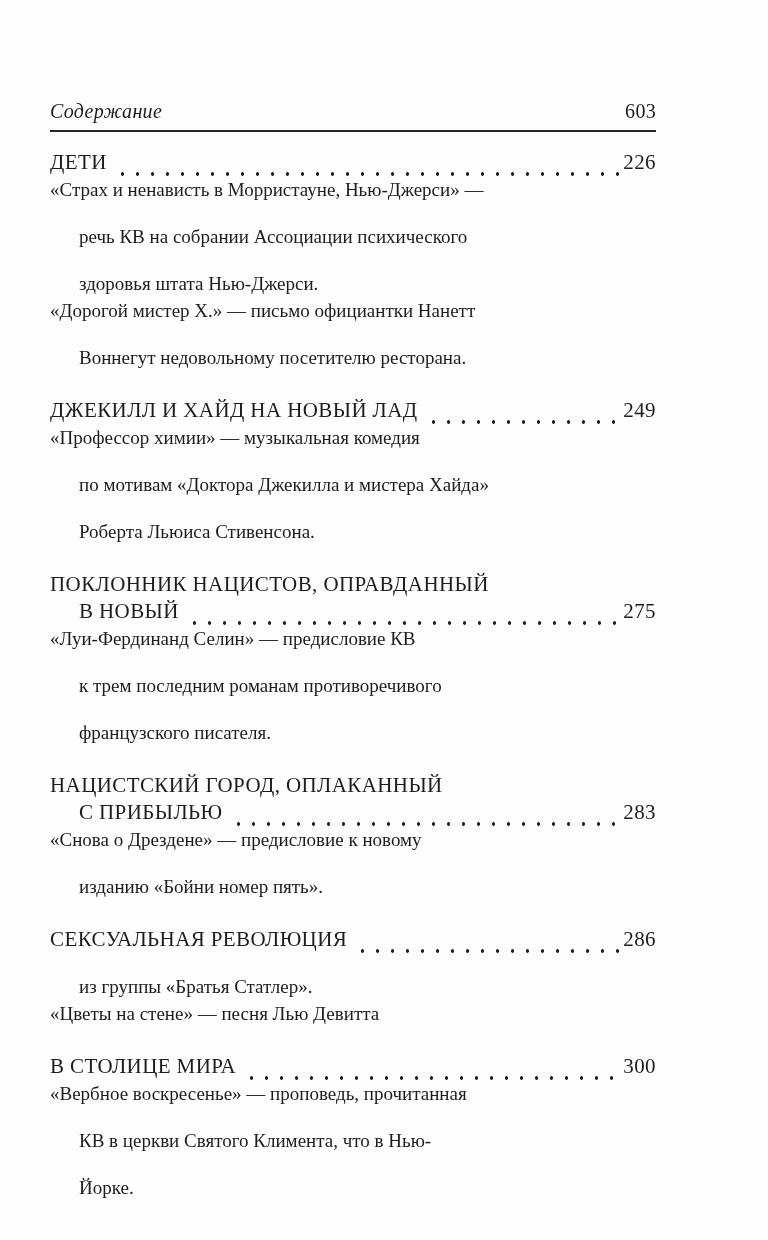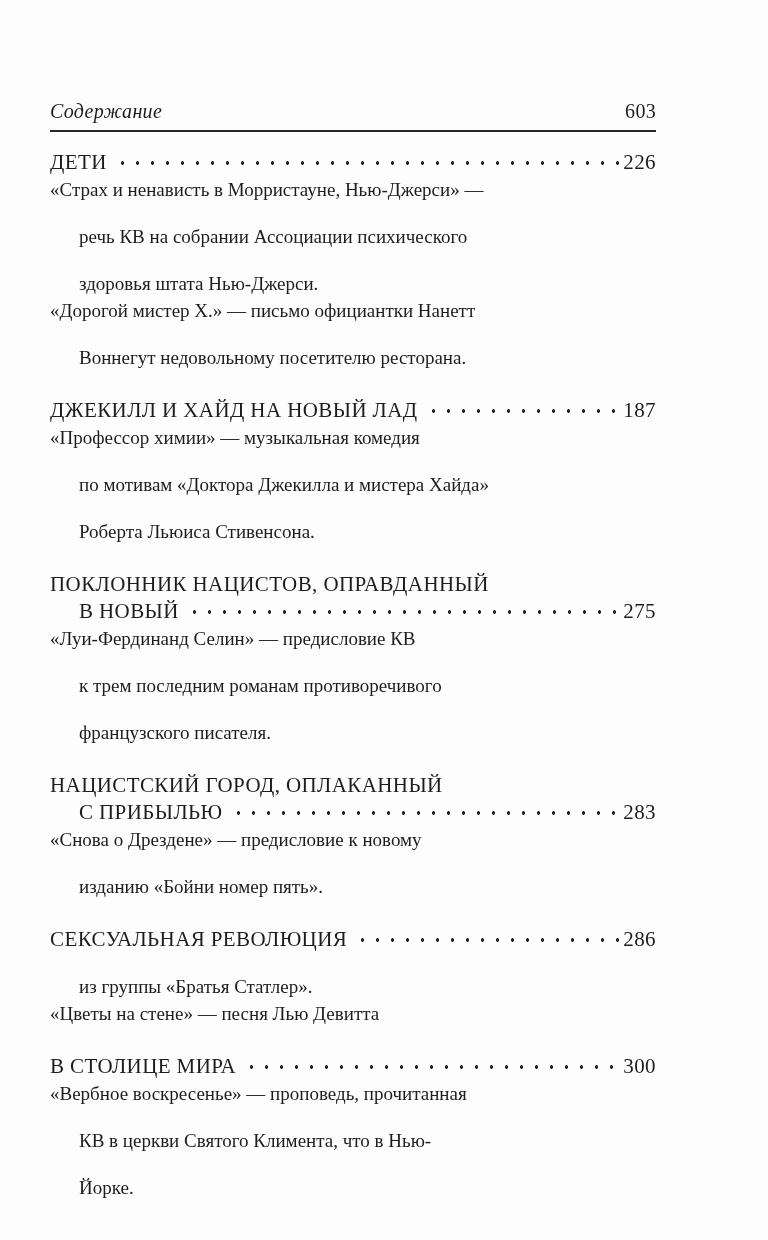--- a/index.html
+++ b/index.html
@@ -39,21 +39,21 @@
     margin-top: 17px;
   }
   .toc-entry {
     margin-top: 26px;
   }
   .toc-entry:first-child {
     margin-top: 0;
   }
   .toc-line {
     display: flex;
-    align-items: center;
+    align-items: flex-end;
     font-size: 21px;
     line-height: 27px;
     letter-spacing: .4px;
     white-space: nowrap;
   }
   .toc-line.indent {
     padding-left: 29px;
   }
   .toc-title {
     flex: 0 0 auto;
@@ -102,21 +102,21 @@
         </div>
         <div class="desc">
           <div class="desc-line">«Дорогой мистер Х.» — письмо официантки Нанетт</div>
           <div class="desc-line indent">Воннегут недовольному посетителю ресторана.</div>
         </div>
       </article>
       <article class="toc-entry">
         <div class="toc-line">
           <span class="toc-title">ДЖЕКИЛЛ И ХАЙД НА НОВЫЙ ЛАД</span>
           <span class="leader"></span>
-          <span class="pagenum">187</span>
+          <span class="pagenum">249</span>
         </div>
         <div class="desc">
           <div class="desc-line">«Профессор химии» — музыкальная комедия</div>
           <div class="desc-line indent">по мотивам «Доктора Джекилла и мистера Хайда»</div>
           <div class="desc-line indent">Роберта Льюиса Стивенсона.</div>
         </div>
       </article>
       <article class="toc-entry">
         <div class="toc-line">
           <span class="toc-title">ПОКЛОННИК НАЦИСТОВ, ОПРАВДАННЫЙ</span>

